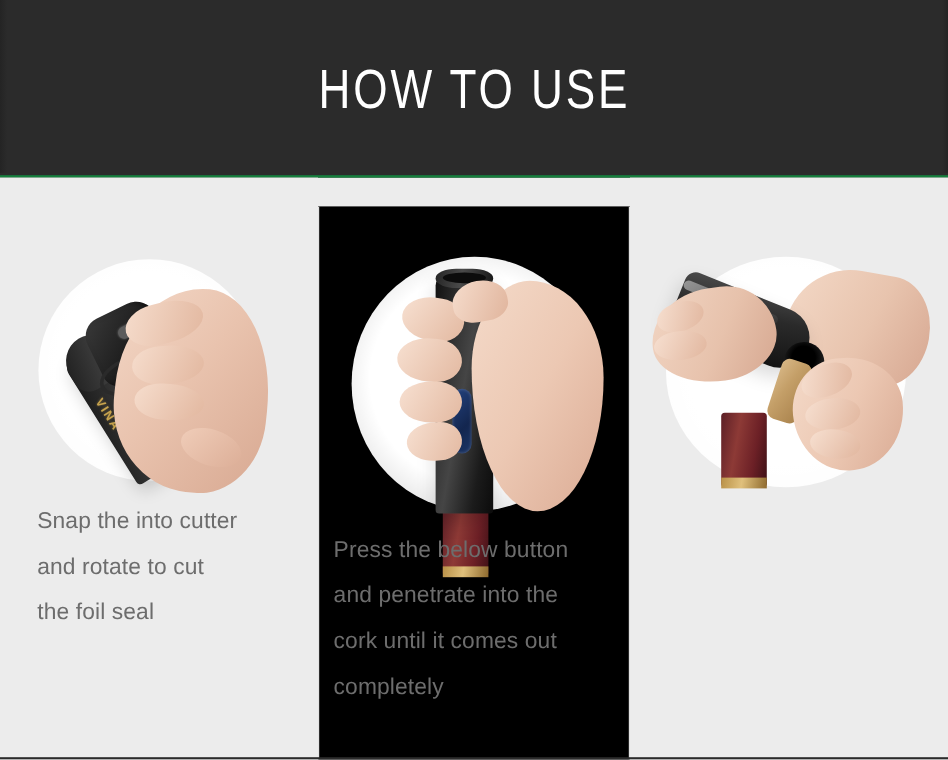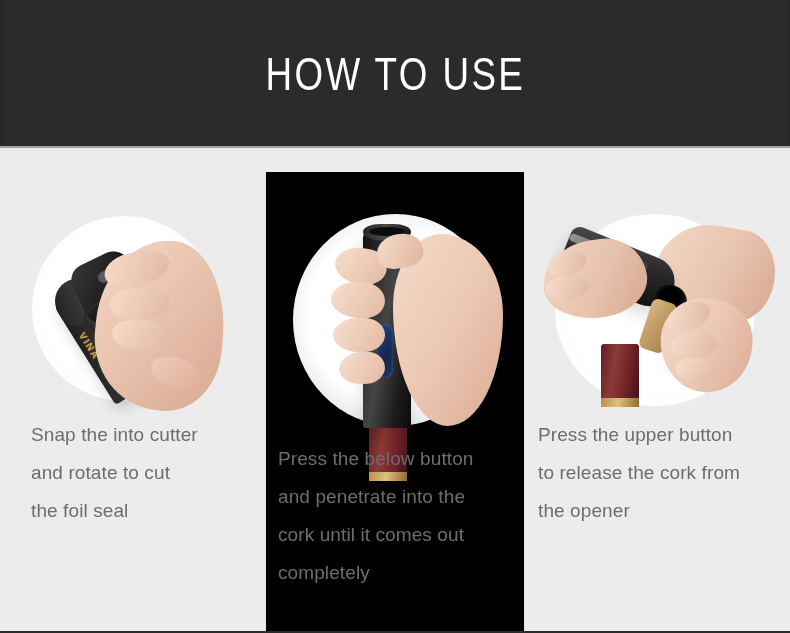--- a/index.html
+++ b/index.html
@@ -25,21 +25,21 @@
     position: absolute;
     left: 0;
     top: 0;
     width: 790px;
     height: 148px;
     background: #2b2b2b;
     display: flex;
     align-items: center;
     justify-content: center;
     box-sizing: border-box;
-    border-bottom: 2px solid #a3a3a3;
+    border-bottom: 2px solid #15803d;
   }
   .header::before {
     content: "";
     position: absolute;
     left: 0; top: 0; bottom: 2px;
     width: 6px;
     background: linear-gradient(to right, #242424, #2b2b2b);
   }
   .header::after {
     content: "";
@@ -435,21 +435,18 @@
         <div class="p3-opener-mouth"></div>
         <div class="p3-hand-left"></div>
         <div class="p3-finger p3-fl1"></div>
         <div class="p3-finger p3-fl2"></div>
         <div class="p3-cork"></div>
         <div class="p3-hand-right"></div>
         <div class="p3-finger p3-fr1"></div>
         <div class="p3-finger p3-fr2"></div>
         <div class="p3-finger p3-fr3"></div>
       </div>
-      <div class="caption cap-3">Press the upper button
-to release the cork from
-the opener</div>
     </div>
 
   </div>
 
   <div class="bottom-rule"></div>
 </div>
 
 </body></html>

